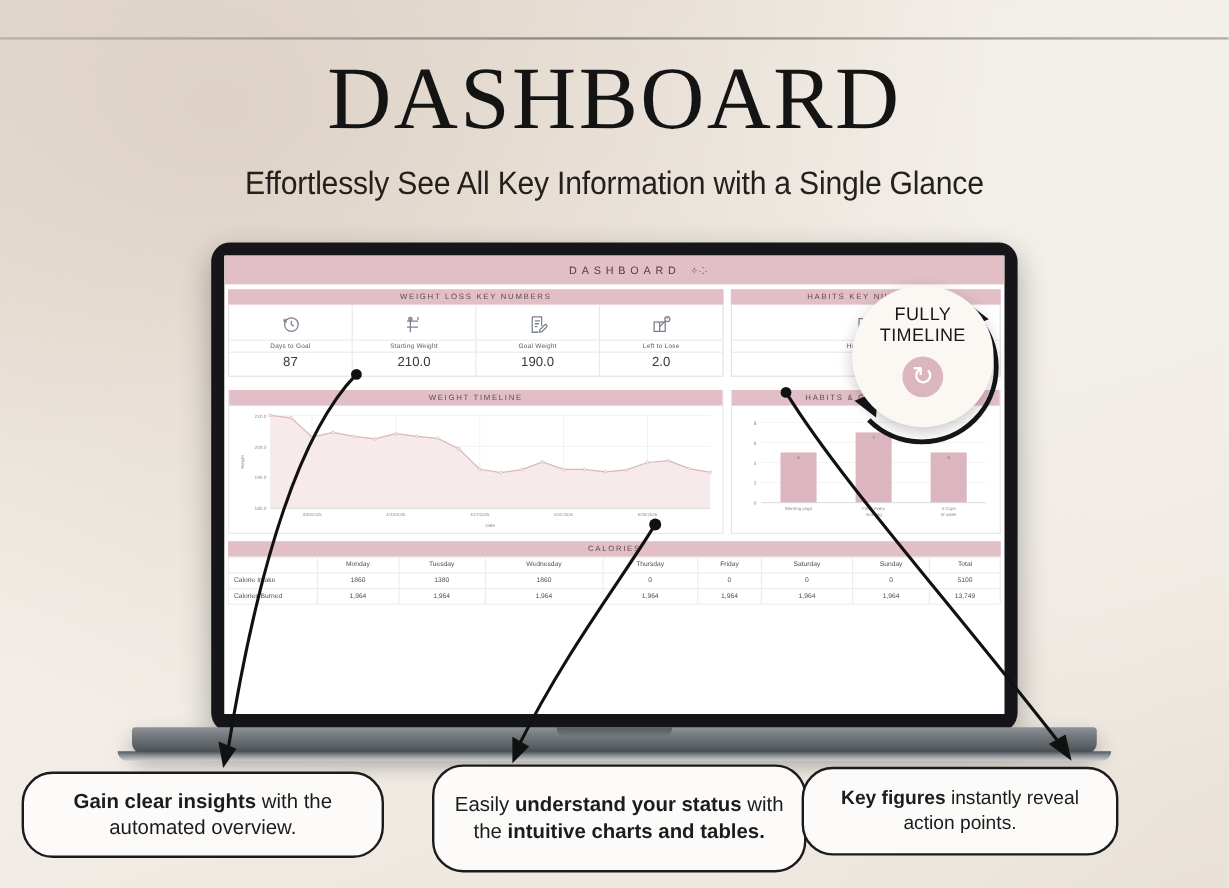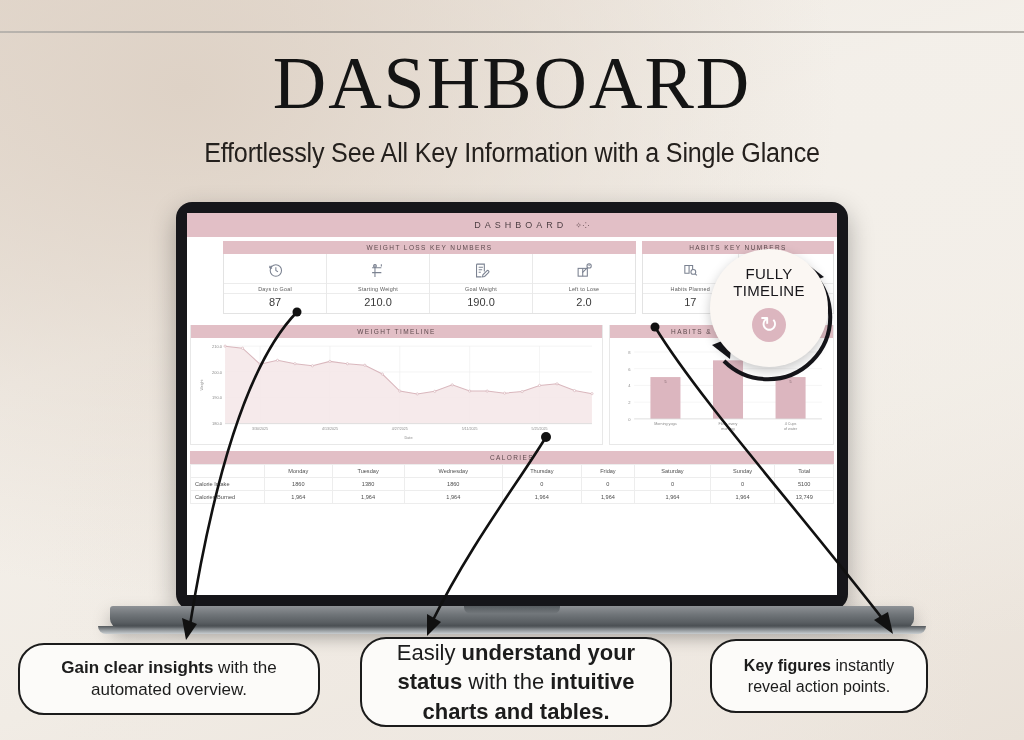--- a/index.html
+++ b/index.html
@@ -47,21 +47,21 @@
 
   
   .sheet{ position:absolute; inset:0; background:#fff; font-size:6px; color:#4a4a4a; }
   .pinkbar{ background:#e2bfc6; color:#5e4a4e; text-align:center;
             letter-spacing:2.2px; display:flex; align-items:center; justify-content:center; }
   .dashhdr{ height:24px; font-size:9px; letter-spacing:4px; color:#4d3f43;
             justify-content:center; padding-left:40px; }
   .sparkle{ margin-left:8px; font-size:8px; letter-spacing:0; color:#6b5358;}
 
   .row-kpis{ position:absolute; left:0; top:28px; right:0; height:80px; display:flex; gap:6px; padding:0 3px;}
-  .kpi-left{ flex:0 0 413px;margin-left:33px; }
+  .kpi-left{ flex:0 0 413px; }
   .kpi-right{ flex:1; }
   .sectitle{ height:13px; font-size:6.5px; letter-spacing:1.4px; }
   .kgrid{ display:flex; border:1px solid #e3e3e3; border-top:none; background:#fff;}
   .kcell{ flex:1; border-right:1px solid #e9e9e9; text-align:center; padding:3px 0 2px;}
   .kcell:last-child{ border-right:none;text-align:center;}
   .kicon{ height:26px; display:flex; align-items:center; justify-content:center; color:#7b8291;}
   .klabel{ font-size:5.4px; color:#5b5b5b; padding:2px 0 1px; border-top:1px solid #ececec;
            letter-spacing:.2px;}
   .kval{ font-size:11px; color:#3a3a3a; padding:2px 0 3px; border-top:1px solid #ececec;}
 
@@ -70,37 +70,37 @@
   .chart-right{ flex:1; border:1px solid #e8e8e8; border-top:none; background:#fff;}
   .plot{ position:relative; width:100%; height:calc(100% - 13px);}
 
   .row-cal{ position:absolute; left:3px; right:3px; top:238px; }
   .caltbl{ width:100%; border-collapse:collapse; border:1px solid #e6e6e6; background:#fff;}
   .caltbl td,.caltbl th{ border:1px solid #ededed; text-align:center; font-size:5.6px;
         color:#4e4e4e; height:13px; font-weight:400;}
   .caltbl td.rowhdr{ text-align:left; padding-left:4px; width:74px;}
 
   
-  .badge{ position:absolute; left:694px; top:237px; width:148px; height:148px; z-index:9;text-align:right;}
+  .badge{ position:absolute; left:694px; top:226px; width:148px; height:148px; z-index:9;text-align:right;}
   .badge-circle{ position:absolute; left:16px; top:12px; width:118px; height:118px;
         border-radius:50%; background:#fbf7f3; box-shadow:0 4px 12px rgba(0,0,0,.22);
         display:flex; flex-direction:column; align-items:center; justify-content:flex-start;
         padding-top:16px;}
   .badge-t1,.badge-t2{ font-size:15px; color:#17161a; letter-spacing:.3px; line-height:1.15;}
   .badge-ico{ margin-top:8px; width:34px; height:34px; border-radius:50%; background:#dcb6bf;
         display:flex; align-items:center; justify-content:center; color:#fff; font-size:22px;}
   .badge svg{ position:absolute; left:0; top:0; }
 
   
   .callout{ position:absolute; background:#fcfbf9; border:2px solid #1b1b1b; border-radius:26px;
       text-align:center; color:#1c1c1c; display:flex; align-items:center; justify-content:center;
       padding:10px 16px; line-height:1.32;}
   .c1{ left:18px; top:643px; width:302px; height:72px; font-size:17px;}
-  .c2{ left:360px; top:637px; width:312px; height:90px; font-size:22px;}
-  .c3{ left:710px; top:639px; width:218px; height:74px; font-size:16px;}
+  .c2{ left:360px; top:637px; width:312px; height:90px; font-size:17px;}
+  .c3{ left:668px; top:639px; width:264px; height:74px; font-size:16px;}
   .callout b{ font-weight:700; }
   .arrows{ position:absolute; left:0; top:0; width:1024px; height:740px; pointer-events:none; z-index:8;}
 </style>
 </head>
 <body>
 
 <div class="topline"></div>
 
 <div class="title">DASHBOARD</div>
 <div class="subtitle">Effortlessly See All Key Information with a Single Glance</div>
@@ -169,32 +169,20 @@
               <div class="klabel">Left to Lose</div>
               <div class="kval">2.0</div>
             </div>
 
           </div>
         </div>
 
         <div class="kpi-right">
           <div class="pinkbar sectitle">HABITS KEY NUMBERS</div>
           <div class="kgrid">
-            <div class="kcell">
-              <div class="kicon">
-                <svg width="17" height="17" viewBox="0 0 24 24" fill="none" stroke="#7b8291" stroke-width="1.5">
-                  <path d="M4 5h6v11H4z"></path>
-                    <path d="M10 5h5v6"></path>
-                  <circle cx="16" cy="14" r="3.4"></circle>
-                    <path d="M18.6 16.6 21 19"></path>
-                </svg>
-              </div>
-              <div class="klabel">Habits Planned</div>
-              <div class="kval">17</div>
-            </div>
             <div class="kcell">
               <div class="kicon">
                 <svg width="17" height="17" viewBox="0 0 24 24" fill="none" stroke="#7b8291" stroke-width="1.5">
                   <path d="M4 5h7v14H4z"></path>
                     <path d="M13 9l3 3 5-5"></path>
                 </svg>
               </div>
               <div class="klabel">Habits Done</div>
               <div class="kval">28</div>
             </div>

